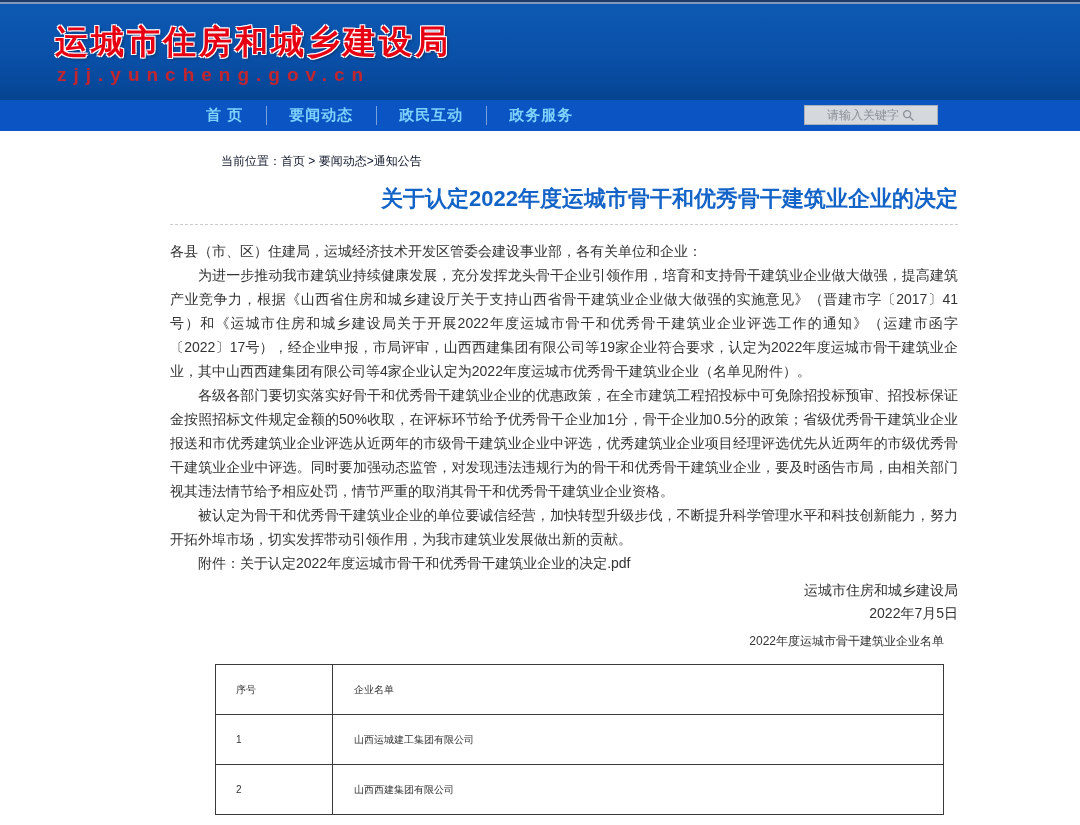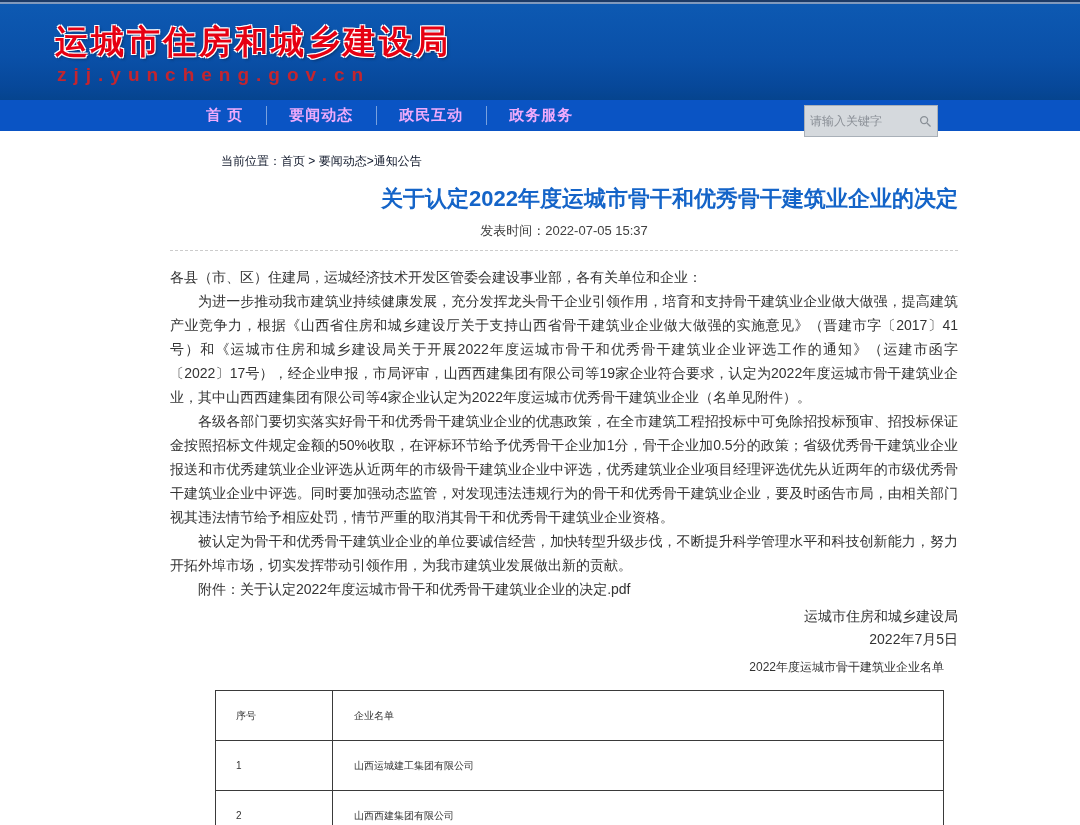--- a/index.html
+++ b/index.html
@@ -11,23 +11,23 @@
   .banner { position:relative; width:100%; height:100px; }
   .strip1 { height:2px; background:#1c3a66; }
   .strip2 { height:2px; background:#8099bd; }
   .banner-main { height:96px; background:linear-gradient(180deg,#0d59b2 0%,#0a50a8 55%,#07489a 85%,#05448e 100%); position:relative; }
   .site-title { position:absolute; left:55px; top:16px; font-size:33px; font-weight:bold; letter-spacing:3px; color:#e60012; cursor:pointer;
     text-shadow:-1px -1px 0 #fff,1px -1px 0 #fff,-1px 1px 0 #fff,1px 1px 0 #fff,2px 2px 3px rgba(0,0,0,.35); }
   .site-domain { position:absolute; left:57px; top:60px; font-size:19px; font-weight:bold; letter-spacing:7px; color:#c3252f; }
 
   
   .navbar { position:relative; width:100%; height:31px; background:#0a54c4; display:flex; align-items:stretch; padding-left:183px; }
-  .nav-item { position:relative; display:flex; align-items:center; padding:0 23px; color:#f0abfc; font-size:15px; font-weight:bold; letter-spacing:1px; cursor:pointer; }
+  .nav-item { position:relative; display:flex; align-items:center; padding:0 23px; color:#7dd3fc; font-size:15px; font-weight:bold; letter-spacing:1px; cursor:pointer; }
   .nav-item + .nav-item::before { content:""; position:absolute; left:0; top:6px; bottom:6px; width:1px; background:rgba(255,255,255,.45); }
-  .searchbox { position:absolute; right:142px; top:5px; width:134px; height:32px; background:#d5d9dd; border:1px solid #a9b0b8; display:flex; align-items:center; padding:0 5px; }
+  .searchbox { position:absolute; right:142px; top:5px; width:134px; height:20px; background:#d5d9dd; border:1px solid #a9b0b8; display:flex; align-items:center; padding:0 22px; }
   .searchbox input { flex:1; min-width:0; border:none; outline:none; background:transparent; font-size:12px; color:#555; font-family:inherit; }
   .searchbox input::placeholder { color:#8a8f96; }
   .search-icon { width:13px; height:13px; flex:0 0 auto; cursor:pointer; }
 
   
   .breadcrumb { margin:22px 0 0 221px; font-size:12px; color:#0f172a; }
   .breadcrumb .bc-link { cursor:pointer; }
   .col { width:788px; margin-left:170px; }
   .article-title { margin-top:14px; text-align:right; font-size:22px; line-height:30px; font-weight:bold; color:#1464c8; }
   .pub-time { margin-top:8px; text-align:center; font-size:13px; color:#404040; }
@@ -73,21 +73,20 @@
       </svg>
     </div>
   </div>
 
   <div class="breadcrumb">
     <span>当前位置：</span><span class="bc-link">首页</span><span> &gt; </span><span class="bc-link">要闻动态</span><span>&gt;</span><span class="bc-link">通知公告</span>
   </div>
 
   <div class="col">
     <h1 class="article-title">关于认定2022年度运城市骨干和优秀骨干建筑业企业的决定</h1>
-    <div class="pub-time">发表时间：2022-07-05 15:37</div>
     <div class="dash-sep"></div>
 
     <div class="body-text">
       <p>各县（市、区）住建局，运城经济技术开发区管委会建设事业部，各有关单位和企业：</p>
       <p class="indent">为进一步推动我市建筑业持续健康发展，充分发挥龙头骨干企业引领作用，培育和支持骨干建筑业企业做大做强，提高建筑产业竞争力，根据《山西省住房和城乡建设厅关于支持山西省骨干建筑业企业做大做强的实施意见》（晋建市字〔2017〕41号）和《运城市住房和城乡建设局关于开展2022年度运城市骨干和优秀骨干建筑业企业评选工作的通知》（运建市函字〔2022〕17号），经企业申报，市局评审，山西西建集团有限公司等19家企业符合要求，认定为2022年度运城市骨干建筑业企业，其中山西西建集团有限公司等4家企业认定为2022年度运城市优秀骨干建筑业企业（名单见附件）。</p>
       <p class="indent">各级各部门要切实落实好骨干和优秀骨干建筑业企业的优惠政策，在全市建筑工程招投标中可免除招投标预审、招投标保证金按照招标文件规定金额的50%收取，在评标环节给予优秀骨干企业加1分，骨干企业加0.5分的政策；省级优秀骨干建筑业企业报送和市优秀建筑业企业评选从近两年的市级骨干建筑业企业中评选，优秀建筑业企业项目经理评选优先从近两年的市级优秀骨干建筑业企业中评选。同时要加强动态监管，对发现违法违规行为的骨干和优秀骨干建筑业企业，要及时函告市局，由相关部门视其违法情节给予相应处罚，情节严重的取消其骨干和优秀骨干建筑业企业资格。</p>
       <p class="indent">被认定为骨干和优秀骨干建筑业企业的单位要诚信经营，加快转型升级步伐，不断提升科学管理水平和科技创新能力，努力开拓外埠市场，切实发挥带动引领作用，为我市建筑业发展做出新的贡献。</p>
       <p class="indent"><span>附件：</span><span class="attachment-link">关于认定2022年度运城市骨干和优秀骨干建筑业企业的决定.pdf</span></p>
     </div>
 

